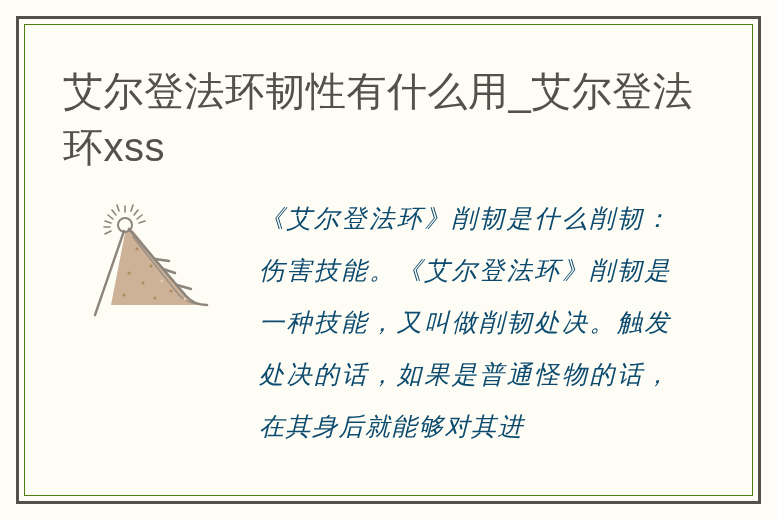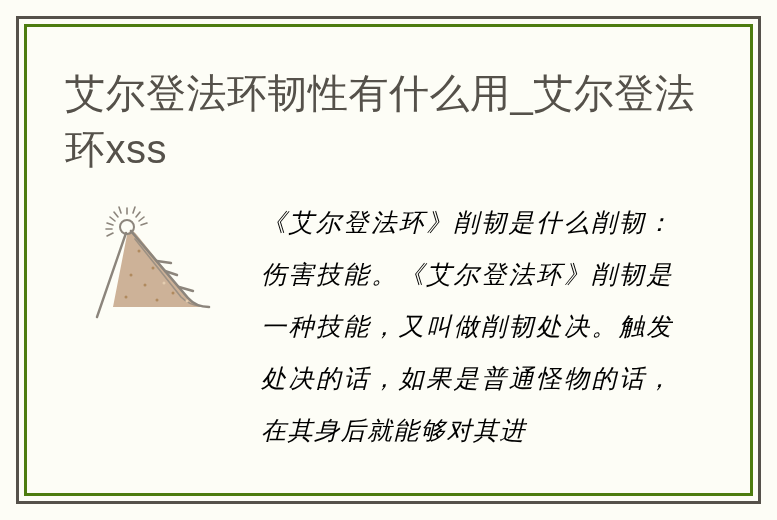--- a/index.html
+++ b/index.html
@@ -26,21 +26,21 @@
     border: 3px solid #55514a;
     background: #fdfdf6;
   }
   .card-inner {
     position: absolute;
     left: 5px;
     top: 5px;
     right: 5px;
     bottom: 5px;
     box-sizing: border-box;
-    border: 3px solid #4d7c0f;
+    border: 1px solid #4d7c0f;
     background: #fdfdf6;
   }
 
   
   .title {
     position: absolute;
     left: 38px;
     top: 38px;
     width: 640px;
     margin: 0;
@@ -78,22 +78,22 @@
 
   
   .body-text {
     position: absolute;
     left: 234px;
     top: 0px;
     width: 412px;
     margin: 0;
     font-size: 25px;
     line-height: 52px;
-    color: #000000;
-    font-family: Liberation Serif, serif;
+    color: #0c4a6e;
+    font-family: Liberation Mono, monospace;
     font-style: italic;
     letter-spacing: 1.5px;
     text-align: justify;
     text-justify: inter-character;
     word-break: break-all;
     overflow: hidden;
     max-height: 260px;
   }
 </style>
 </head>

